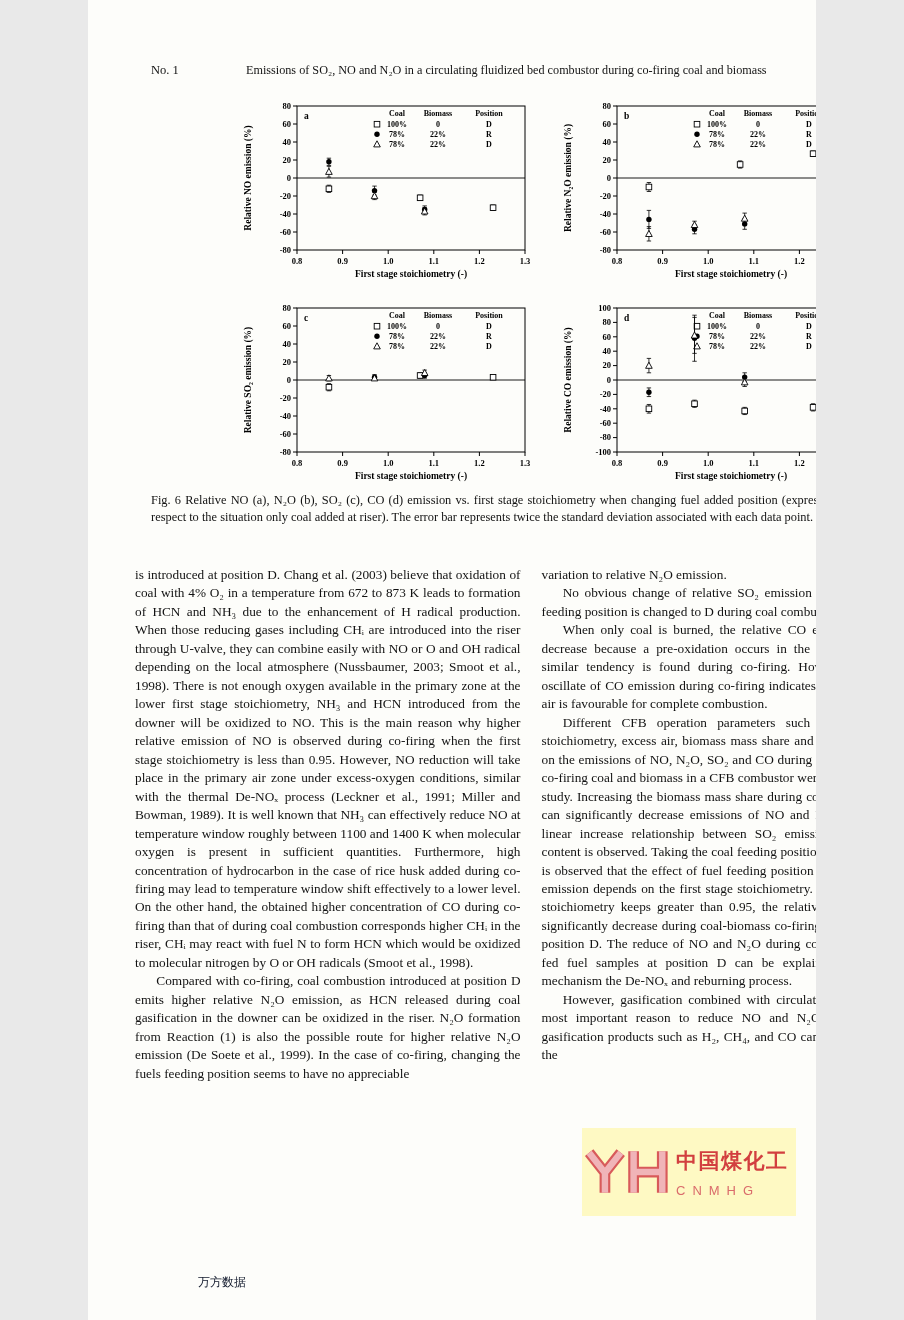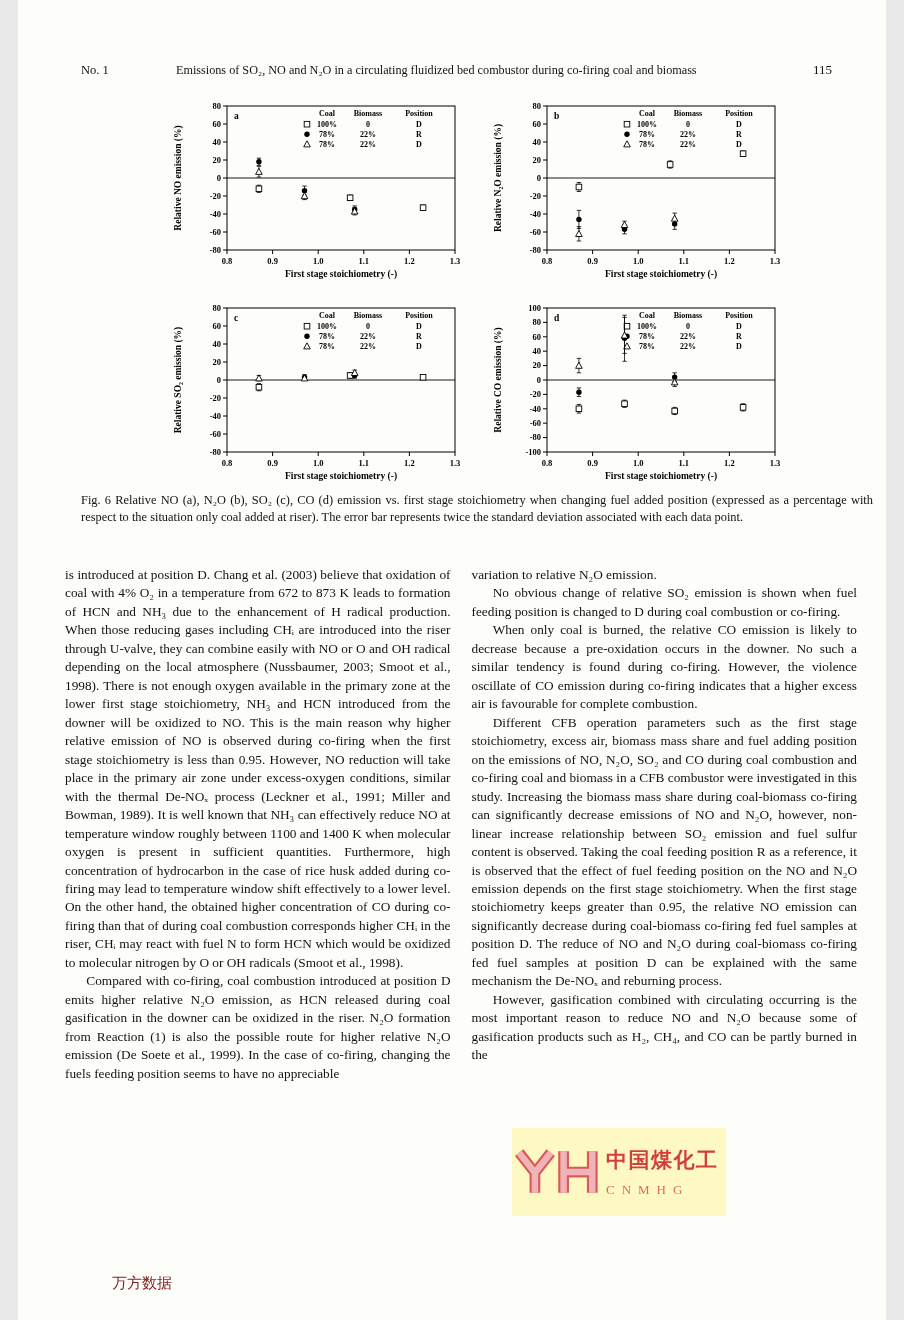--- a/index.html
+++ b/index.html
@@ -1,40 +1,40 @@
 <!DOCTYPE html>
 <html><head>
 <meta charset="utf-8">
 <style>
   *{margin:0;padding:0;box-sizing:border-box}
   html,body{background:#e9e9e9}
   body{font-family:"Liberation Serif","DejaVu Serif",serif;color:#121212}
-  .page{width:868px;height:1320px;background:#fdfdfa;position:relative;margin:0 auto;overflow:hidden}
+  .page{width:728px;height:1320px;background:#fdfdfa;position:relative;margin:0 auto;overflow:hidden}
   .header{position:absolute;top:62px;left:63px;width:792px;display:flex;align-items:baseline}
   .issue{width:95px;font-size:12.5px}
   .htitle{flex:1;text-align:left;font-size:12.2px}
   .pageno{width:60px;text-align:left;font-size:13px}
   .figure{position:absolute;top:98px;left:63px;width:792px}
   .chart-grid{display:grid;grid-template-columns:292px 292px;gap:10px 28px;justify-content:center}
   .chart-grid svg{width:292px;height:192px;display:block}
   .caption{margin-top:0;font-size:12.4px;line-height:1.34;text-align:justify}
   .body-cols{position:absolute;top:566px;left:47px;width:792px;display:flex;gap:21px}
   .col{width:386px;font-size:13.3px;line-height:1.39;text-align:justify}
   .col p{margin:0}
   .col p.indent{text-indent:1.6em}
   .col h2{font-size:15.5px;margin:11px 0 8px 0;font-weight:bold}
   svg .tick{font:bold 8.5px "Liberation Serif",serif;fill:#000}
   svg .axis-label{font:bold 9.5px "Liberation Serif",serif;fill:#000}
   svg .legend-h,svg .legend-v{font:bold 8px "Liberation Serif",serif;fill:#000}
   svg .panel{font:bold 9.5px "Liberation Serif",serif;fill:#000}
   .watermark{position:absolute;left:494px;top:1128px;width:214px;height:88px;background:#fef9c3;display:flex;align-items:center;gap:8px}
   .wm-text{display:flex;flex-direction:column}
   .wm-cn{font-size:21px;color:#d23f3f;font-weight:bold;letter-spacing:1.5px;font-family:"DejaVu Sans",sans-serif}
-  .wm-en{font-size:13px;color:#da6b6b;letter-spacing:7px;margin-top:8px;font-family:Liberation Serif, serif}
-  .footer-mark{position:absolute;left:94px;top:1274px;font-size:15px;color:#7f1d1d;font-family:"DejaVu Sans",sans-serif}
+  .wm-en{font-size:13px;color:#da6b6b;letter-spacing:7px;margin-top:8px;font-family:Liberation Sans, sans-serif}
+  .footer-mark{position:absolute;left:110px;top:1274px;font-size:12px;color:#0f172a;font-family:"DejaVu Sans",sans-serif}
 </style>
 </head>
 <body>
 
 <div class="page">
 
   <div class="header">
     <span class="issue">No. 1</span>
     <span class="htitle">Emissions of SO₂, NO and N₂O in a circulating fluidized bed combustor during co-firing coal and biomass</span>
     <span class="pageno">115</span>

